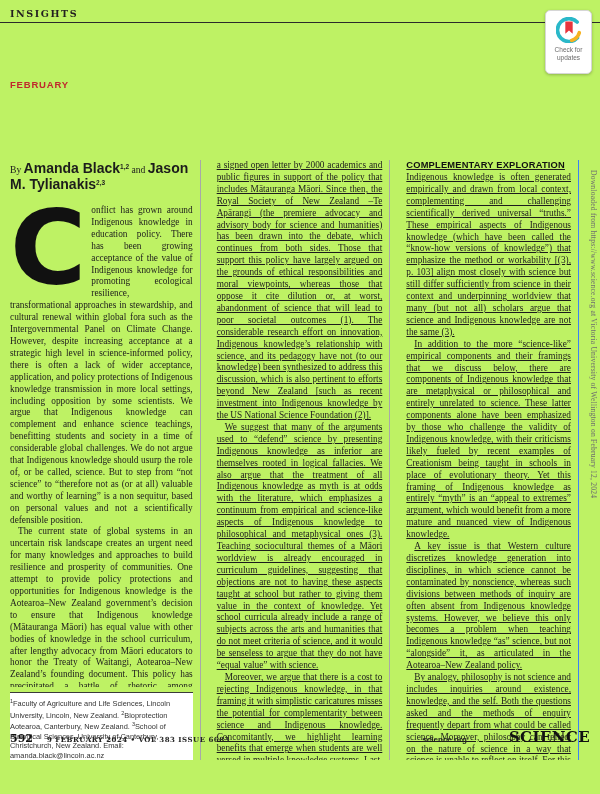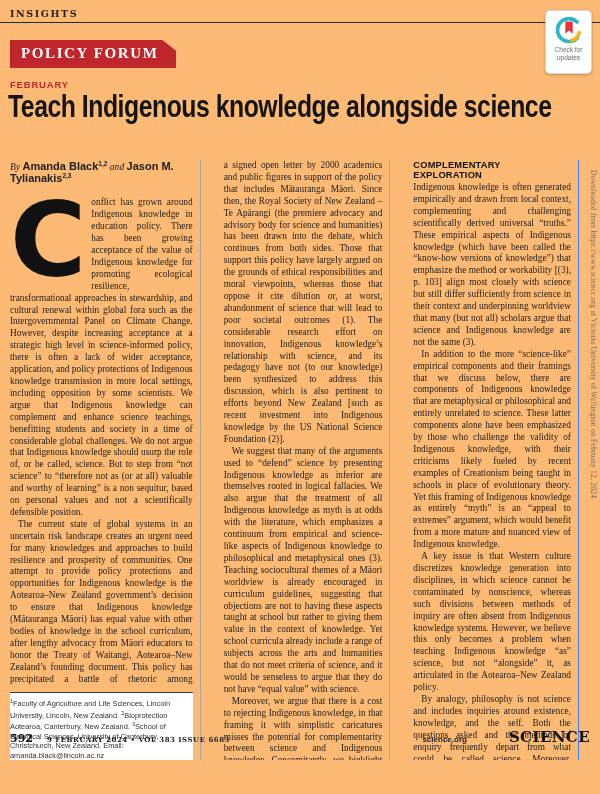--- a/index.html
+++ b/index.html
@@ -1,20 +1,20 @@
 <!DOCTYPE html>
 <html><head>
 <meta charset="utf-8">
 <style>
   * { margin:0; padding:0; box-sizing:border-box; }
   html,body { background:#e9e9e9; }
   body { font-family:"Liberation Serif", serif; }
   .page {
     position:relative; width:600px; height:794px; margin:0 auto;
-    background:#fdba74; overflow:hidden; color:#1c1c1c;
+    background:#bef264; overflow:hidden; color:#1c1c1c;
   }
   
   .insights {
     position:absolute; top:8px; left:10px;
     font-family:"DejaVu Serif", serif; font-weight:bold;
     font-size:9.5px; letter-spacing:1.6px; color:#231f20;
   }
   .top-rule {
     position:absolute; top:22px; left:0; width:600px; height:0;
     border-top:1.4px solid #2b2b2b;
@@ -61,35 +61,35 @@
   }
   
   .cols {
     position:absolute; top:160px; left:10px; width:569px; height:600px;
     display:flex;
   }
   .col {
     width:189.66px; height:600px; overflow:hidden;
     padding-right:7px;
   }
-  .col + .col { border-left:1px solid #a8a8a8; padding-left:23px; }
+  .col + .col { border-left:1px solid #a8a8a8; padding-left:16px;text-decoration:underline; }
   .col3 { border-right:1px solid #3b82f6; }
   .col1 { display:flex; flex-direction:column; }
   .col1-body { flex:1 1 auto; overflow:hidden; }
   .bodytext p {
     font-size:9.3px; line-height:11.9px; text-align:justify;
     color:#1c1c1c; margin:0;
   }
   .bodytext p.indent { text-indent:8px; }
   .byline {
     font-size:9.6px; margin-bottom:13px; color:#1c1c1c;
     font-family:"Liberation Serif", serif;
   }
-  .byline .it { font-style:italic; }
-  .byline b { font-family:"Liberation Sans", sans-serif; font-size:11px;text-align:right; }
+  .byline .it { }
+  .byline b { font-family:"Liberation Sans", sans-serif; font-size:14px;text-align:right; }
   .byline sup { font-size:6.5px; font-family:"Liberation Sans", sans-serif; font-weight:bold; }
   .dropcap {
     float:left; font-family:"DejaVu Sans", sans-serif; font-weight:bold;
     font-size:104px; line-height:80px; height:82px;
     margin:3px 5px 0 0; color:#111;
   }
   .col-head {
     font-family:"Liberation Sans", sans-serif; font-weight:bold;
     font-size:9.3px; letter-spacing:0.2px; color:#111; margin-bottom:2px;
   }
@@ -138,23 +138,21 @@
 
   <div class="check-card">
     <svg width="26" height="26" viewBox="0 0 24 24">
       <path d="M19.5 4.6 A10.6 10.6 0 1 0 19.8 19.2" fill="none" stroke="#2ab8c9" stroke-width="3.4" stroke-linecap="round"></path>
       <path d="M21.5 14.5 A10.6 10.6 0 0 1 14.5 21.6" fill="none" stroke="#f6b221" stroke-width="3.4" stroke-linecap="round"></path>
       <path d="M8.6 4.2 h6.8 v11.2 l-3.4 -2.9 l-3.4 2.9 z" fill="#e8343c"></path>
     </svg>
     <div class="cm-label">Check for updates</div>
   </div>
 
-  <div class="policy-badge">POLICY FORUM</div>
   <div class="kicker">FEBRUARY</div>
-  <h1 class="headline"><span>Teach Indigenous knowledge alongside science</span></h1>
 
   <div class="cols">
 
     <div class="col col1 bodytext">
       <div class="col1-body">
         <div class="byline"><span class="it">By </span><b>Amanda Black</b><sup>1,2</sup><span class="it"> and </span><b>Jason M. Tylianakis</b><sup>2,3</sup></div>
         <p><span class="dropcap">C</span><span>onflict has grown around Indigenous knowledge in education policy. There has been growing acceptance of the value of Indigenous knowledge for promoting ecological resilience, transformational approaches in stewardship, and cultural renewal within global fora such as the Intergovernmental Panel on Climate Change. However, despite increasing acceptance at a strategic high level in science-informed policy, there is often a lack of wider acceptance, application, and policy protections of Indigenous knowledge transmission in more local settings, including opposition by some scientists. We argue that Indigenous knowledge can complement and enhance science teachings, benefitting students and society in a time of considerable global challenges. We do not argue that Indigenous knowledge should usurp the role of, or be called, science. But to step from “not science” to “therefore not as (or at all) valuable and worthy of learning” is a non sequitur, based on personal values and not a scientifically defensible position.</span></p>
         <p class="indent">The current state of global systems in an uncertain risk landscape creates an urgent need for many knowledges and approaches to build resilience and prosperity of communities. One attempt to provide policy protections and opportunities for Indigenous knowledge is the Aotearoa–New Zealand government’s decision to ensure that Indigenous knowledge (Mātauranga Māori) has equal value with other bodies of knowledge in the school curriculum, after lengthy advocacy from Māori educators to honor the Treaty of Waitangi, Aotearoa–New Zealand’s founding document. This policy has precipitated a battle of rhetoric among researchers and scientists; initial condemnation of the policy by a group of academics argued that unlike science, Indigenous knowledge is inadequately equipped to provide empirical evidence of universal truths (1), which resulted in</p>
       </div>
       <div class="footnote"><sup>1</sup><span>Faculty of Agriculture and Life Sciences, Lincoln University, Lincoln, New Zealand. </span><sup>2</sup><span>Bioprotection Aotearoa, Canterbury, New Zealand. </span><sup>3</sup><span>School of Biological Sciences, University of Canterbury, Christchurch, New Zealand. Email: amanda.black@lincoln.ac.nz</span></div>

